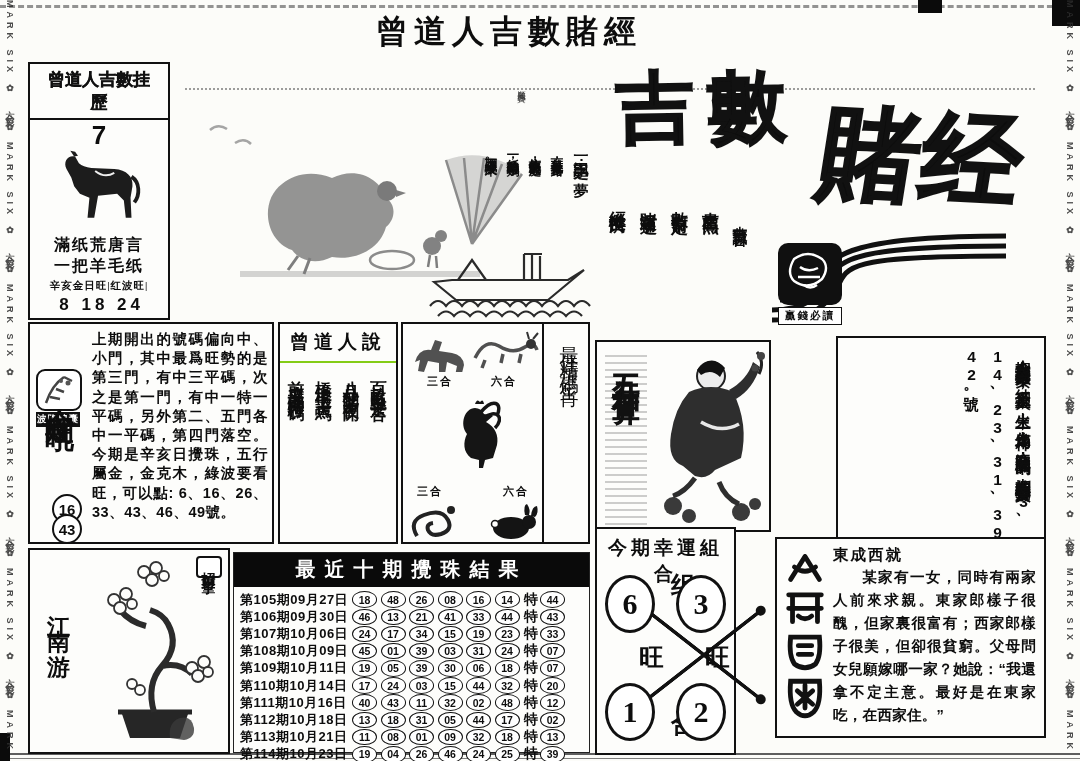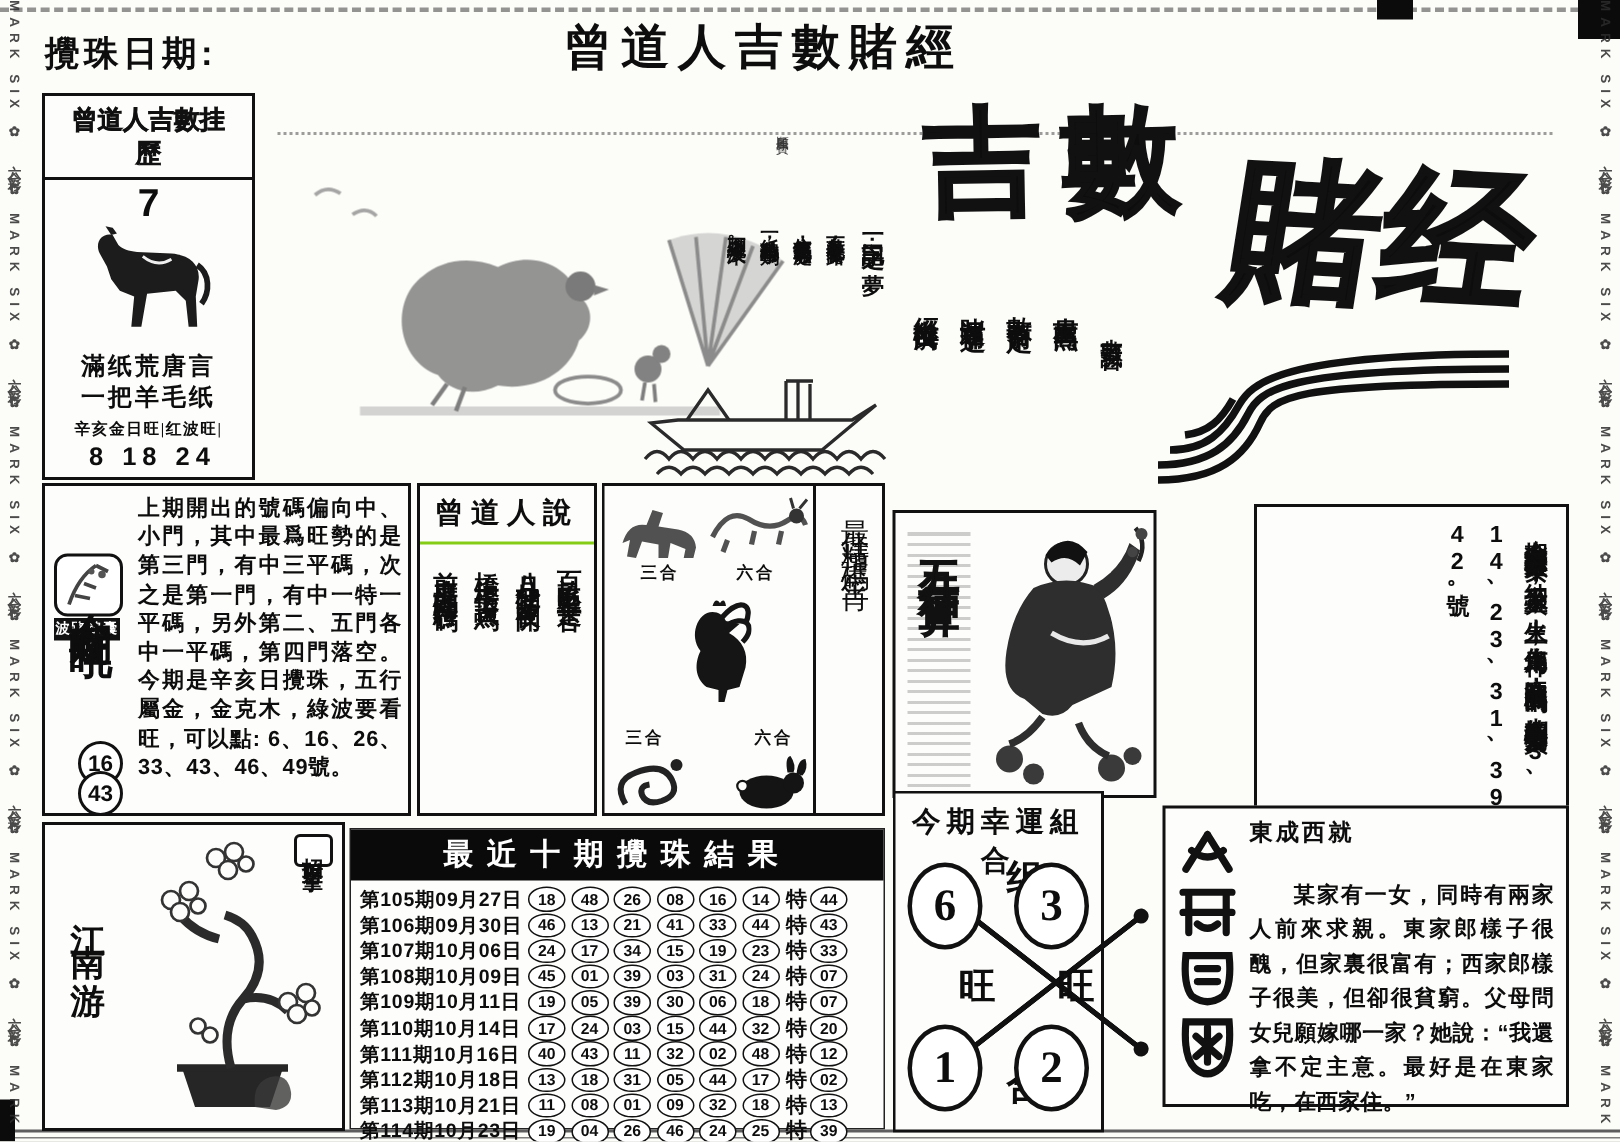--- a/index.html
+++ b/index.html
@@ -110,39 +110,38 @@
   .combo-circ{position:absolute;width:44px;height:52px;border:3px solid #111;border-radius:50%;
     display:flex;align-items:center;justify-content:center;font-size:30px;font-weight:bold;background:#fff;
     font-family:"Liberation Serif",serif;}
   .combo-word{position:absolute;font-size:25px;font-weight:900;}
   
   .boxD{left:775px;top:537px;width:271px;height:201px;}
   .story-cal{position:absolute;left:4px;top:8px;}
   .story-text{position:absolute;left:56px;top:6px;right:8px;}
   .story-title{font-size:15.5px;font-weight:900;letter-spacing:2px;}
   .story-body{font-size:14.6px;font-weight:bold;line-height:23px;text-align:justify;text-indent:2em;
-    letter-spacing:.2px;margin-top:20px;}
+    letter-spacing:.2px;margin-top:0;}
 </style>
 </head>
 <body>
 
 <div id="page">
 
   <div class="top-dashes"></div>
   <div class="mid-dots"></div>
   <div class="bottom-rule"></div>
   <div class="bottom-rule2"></div>
   <div class="corner-mark" style="left:918px;top:0;width:24px;height:13px;"></div>
   <div class="corner-mark" style="right:0;top:0;width:28px;height:26px;"></div>
   <div class="corner-mark" style="left:0;top:733px;width:10px;height:28px;"></div>
 
   <div class="edge-strip" style="left:1px;">MARK SIX ✿ 六合彩 ✿ MARK SIX ✿ 六合彩 ✿ MARK SIX ✿ 六合彩 ✿ MARK SIX ✿ 六合彩 ✿ MARK SIX ✿ 六合彩 ✿ MARK SIX ✿ 六合彩 ✿ MARK SIX ✿ 六合彩 ✿ </div>
   <div class="edge-strip" style="right:1px;">MARK SIX ✿ 六合彩 ✿ MARK SIX ✿ 六合彩 ✿ MARK SIX ✿ 六合彩 ✿ MARK SIX ✿ 六合彩 ✿ MARK SIX ✿ 六合彩 ✿ MARK SIX ✿ 六合彩 ✿ MARK SIX ✿ 六合彩 ✿ </div>
 
-  <div class="abs date-label">攪珠日期:</div>
   <div class="abs main-title">曾道人吉數賭經</div>
 
   <div class="box cal">
     <div class="cal-head">曾道人吉數挂歷</div>
     <div class="cal-num">7</div>
     <svg class="cal-horse" width="96" height="86" viewBox="0 0 100 90">
       <path d="M16,22 C12,14 18,7 25,9 L29,16 C32,19 36,20 42,21 L66,22 C79,23 86,30 85,40 L83,52 84,73 78,73 76,55 69,48 49,50 45,73 38,73 40,52 30,48 24,40 21,31 Z" fill="#1c1c1c"></path>
       <path d="M84,30 C93,36 93,49 87,57" stroke="#1c1c1c" stroke-width="4" fill="none"></path>
       <path d="M24,9 l-4,-6 5,1 3,4z" fill="#1c1c1c"></path>
       <path d="M46,24 q10,8 20,2" stroke="#efefef" stroke-width="2" fill="none"></path>
@@ -197,20 +196,31 @@
       <path d="M22,62 C38,60 46,52 54,38"></path>
     </g>
   </svg>
   <div class="abs slogans v">
       <div class="slogan-col">吉數誠言</div>
       <div class="slogan-col">吉星高照</div>
       <div class="slogan-col">數有前定</div>
       <div class="slogan-col">賭運亨通</div>
       <div class="slogan-col">經世濟民</div>
     </div>
+  <div class="abs seal">
+    <div class="seal-body">
+      <svg width="64" height="62" viewBox="0 0 64 62">
+        <g stroke="#fff" stroke-width="2.4" fill="none">
+          <path d="M16,16 q14,-10 28,0 q8,8 0,20 q-14,12 -28,2 q-8,-8 0,-22z"></path>
+          <path d="M22,24 q8,6 18,1 M20,34 h22 M26,42 q6,5 13,0"></path>
+        </g>
+      </svg>
+    </div>
+    <div class="seal-label">贏錢必讀</div>
+  </div>
 
   <div class="box box1">
     <div class="icon-wrap">
       <div class="icon-sq">
         <svg width="40" height="36" viewBox="0 0 40 36">
           <g stroke="#444" stroke-width="2.5" fill="none">
             <path d="M8,32 Q14,14 26,6 M18,18 l8,3 M12,26 l10,2 M26,6 l8,4"></path>
           </g>
           <circle cx="30" cy="12" r="2.5" fill="#555"></circle>
             <circle cx="23" cy="10" r="2" fill="#555"></circle>

